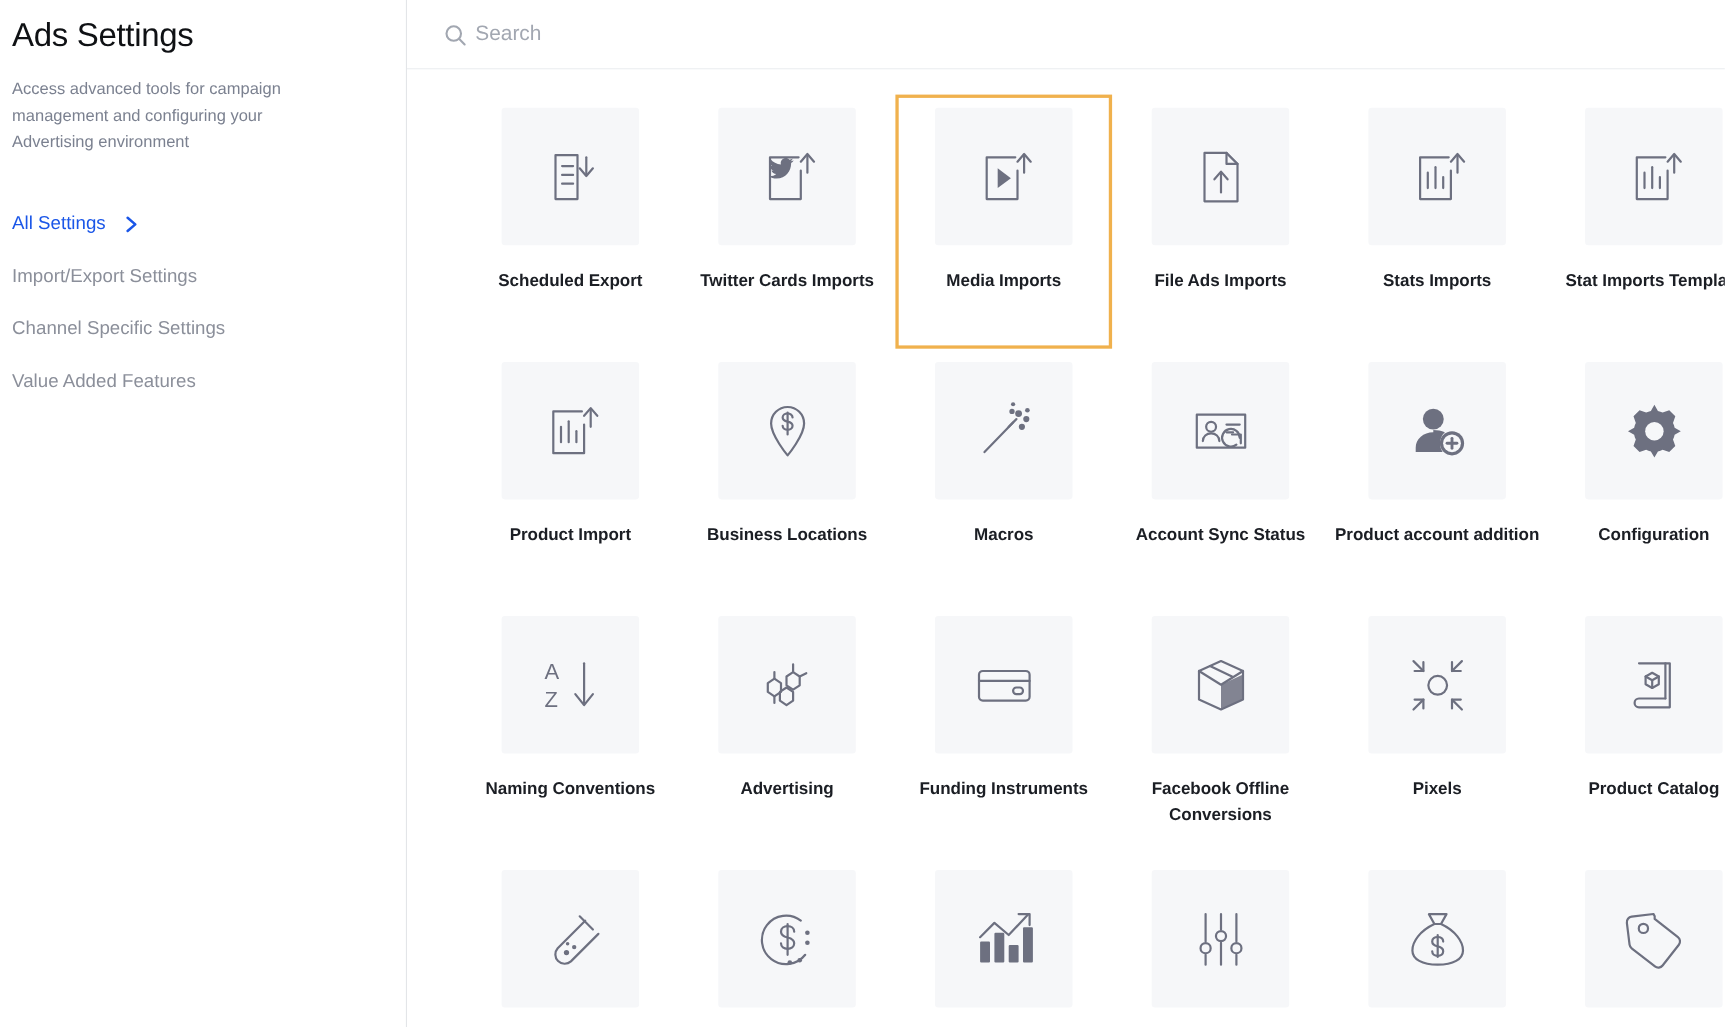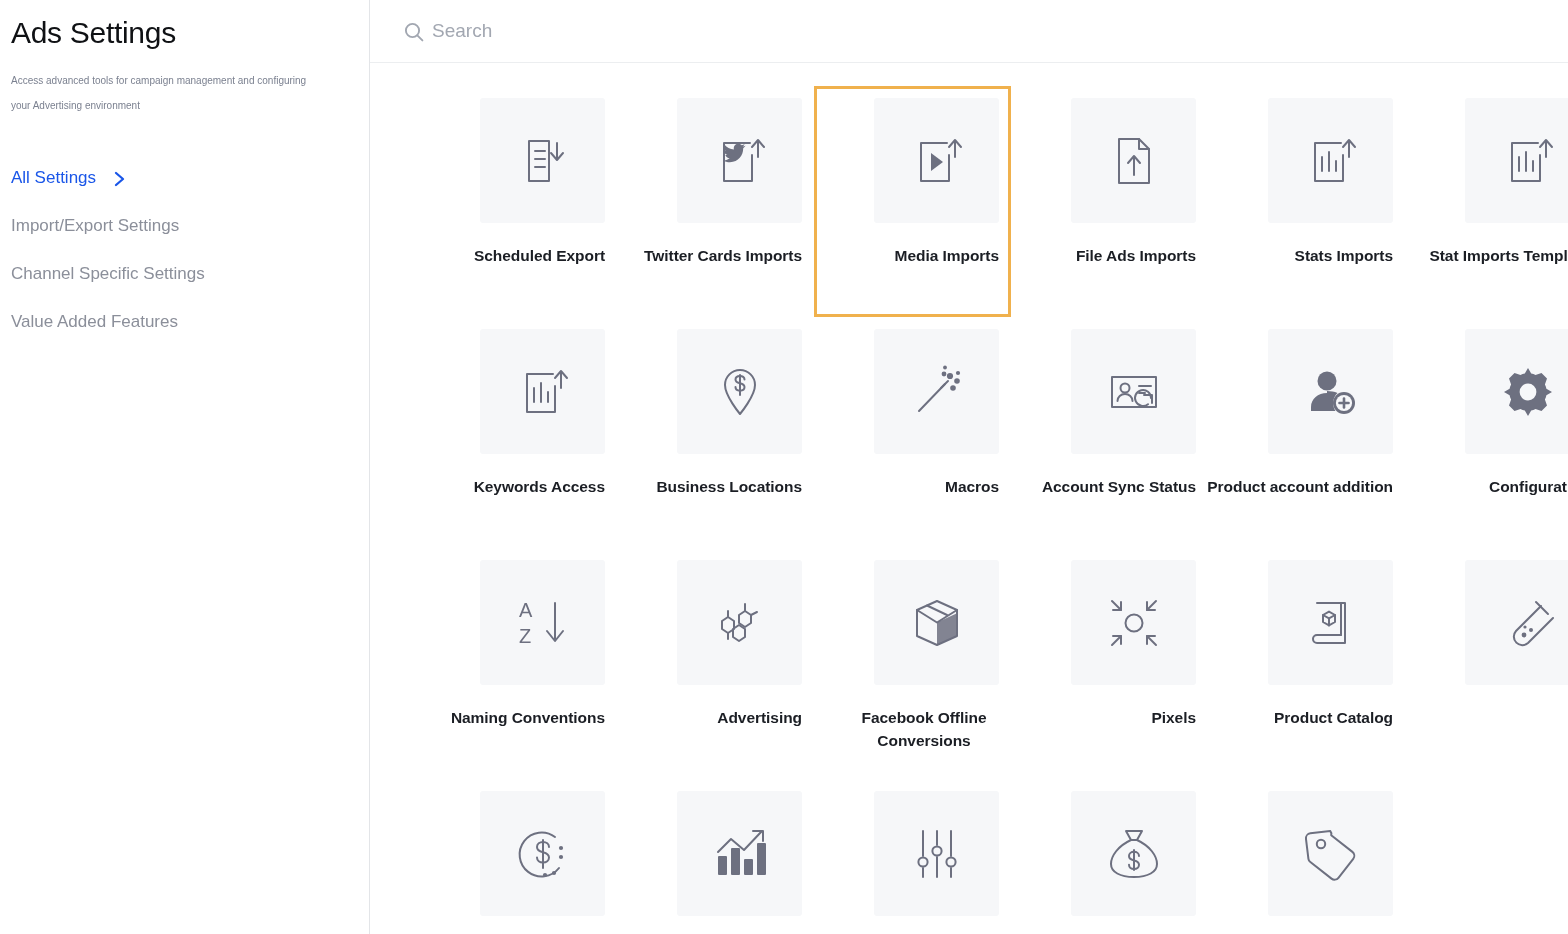--- a/index.html
+++ b/index.html
@@ -18,21 +18,21 @@
     border-right: 1px solid #e3e5e8;
     background: #fff;
   }
   .page-title {
     font-size: 30px; font-weight: 400; color: #0f1114;
     letter-spacing: -0.3px; line-height: 38px;
     padding-left: 1px;
   }
   .page-subtitle {
     margin-top: 17px;
-    font-size: 10px; line-height: 24.5px;
+    font-size: 15px; line-height: 24.5px;
     color: #7b8190; font-weight: 400;
     max-width: 300px; padding-left: 1px;
   }
   .nav { margin-top: 36px; }
   .nav-item {
     font-size: 17px; line-height: 22px;
     color: #8b8f9a; font-weight: 400;
     padding: 13px 0 13px 1px;
     cursor: pointer; display: flex; align-items: flex-end;
   }
@@ -63,21 +63,21 @@
   .grid {
     display: grid;
     grid-template-columns: repeat(6, 197px);
     column-gap: 0px;
     row-gap: 0px;
     padding-left: 50px;
   }
   .tile {
     width: 197px;
     padding: 9px 9px 0 9px;
-    display: flex; flex-direction: column; align-items: flex-end;
+    display: flex; flex-direction: column; align-items: center;
     cursor: pointer;
     border: 3px solid transparent;
     height: 231px;
   }
   .tile.selected { border-color: #f0b14d; }
   .tile-icon-box {
     width: 125px; height: 125px;
     background: #f6f7f9;
     border-radius: 3px;
     display: flex; align-items: center; justify-content: center;
@@ -213,21 +213,21 @@
             <div class="tile-icon-box">
               <svg width="56" height="56" viewBox="0 0 56 56">
       <path class="ic" d="M40 22 v26 H12 V10 h26"></path>
       <line class="ic" x1="19" y1="38" x2="19" y2="24"></line>
       <line class="ic" x1="26" y1="38" x2="26" y2="19"></line>
       <line class="ic" x1="33" y1="38" x2="33" y2="28"></line>
       <line class="ic" x1="46" y1="8" x2="46" y2="24"></line>
       <polyline class="ic" points="40,14 46,7 52,14"></polyline>
     </svg>
             </div>
-            <div class="tile-label">Keywords Access</div>
+            <div class="tile-label">Product Import</div>
           </div>
           <div class="tile">
             <div class="tile-icon-box">
               <svg width="56" height="56" viewBox="0 0 56 56">
       <path class="ic" d="M28 6c-8.3 0-15 6.7-15 15 0 11 15 29 15 29s15-18 15-29c0-8.3-6.7-15-15-15z"></path>
       <line class="ic" x1="28" y1="11" x2="28" y2="31"></line>
       <path class="ic" d="M32.5 15.5c0-2.2-2-3.6-4.5-3.6s-4.5 1.4-4.5 3.6 2 3.2 4.5 3.8 4.5 1.6 4.5 3.8-2 3.6-4.5 3.6-4.5-1.4-4.5-3.6"></path>
     </svg>
             </div>
             <div class="tile-label">Business Locations</div>
@@ -302,20 +302,30 @@
         <polygon points="27,30 33,34 33,42 27,46 21,42 21,34" fill="none"></polygon>
         <polygon points="10,26 16,22 22,26 22,34 16,38 10,34" fill="none"></polygon>
         <line x1="33" y1="16" x2="33" y2="9"></line>
         <line x1="16" y1="22" x2="16" y2="16"></line>
         <line x1="16" y1="38" x2="16" y2="44"></line>
         <line x1="39" y1="20" x2="45" y2="17"></line>
       </g>
     </svg>
             </div>
             <div class="tile-label">Advertising</div>
+          </div>
+          <div class="tile">
+            <div class="tile-icon-box">
+              <svg width="56" height="56" viewBox="0 0 56 56">
+      <rect class="ic" x="5" y="15" width="46" height="27" rx="3.5"></rect>
+      <line class="ic" x1="5" y1="24" x2="51" y2="24"></line>
+      <rect class="ic" x="36" y="30" width="9" height="6" rx="3"></rect>
+    </svg>
+            </div>
+            <div class="tile-label">Funding Instruments</div>
           </div>
           <div class="tile">
             <div class="tile-icon-box">
               <svg width="56" height="56" viewBox="0 0 56 56">
       <path class="ic" d="M28 6 L48 15 V41 L28 50 L8 41 V15 Z" stroke-width="2.6"></path>
       <path class="icf" d="M28 27.5 L48 18.2 V41 L28 50 Z" opacity="0.85"></path>
       <path class="ic" d="M8 15 L28 27.5 L48 15" stroke-width="2.6"></path>
       <path class="ic" d="M18 10.5 L38 20 " stroke-width="2.6"></path>
     </svg>
             </div>

